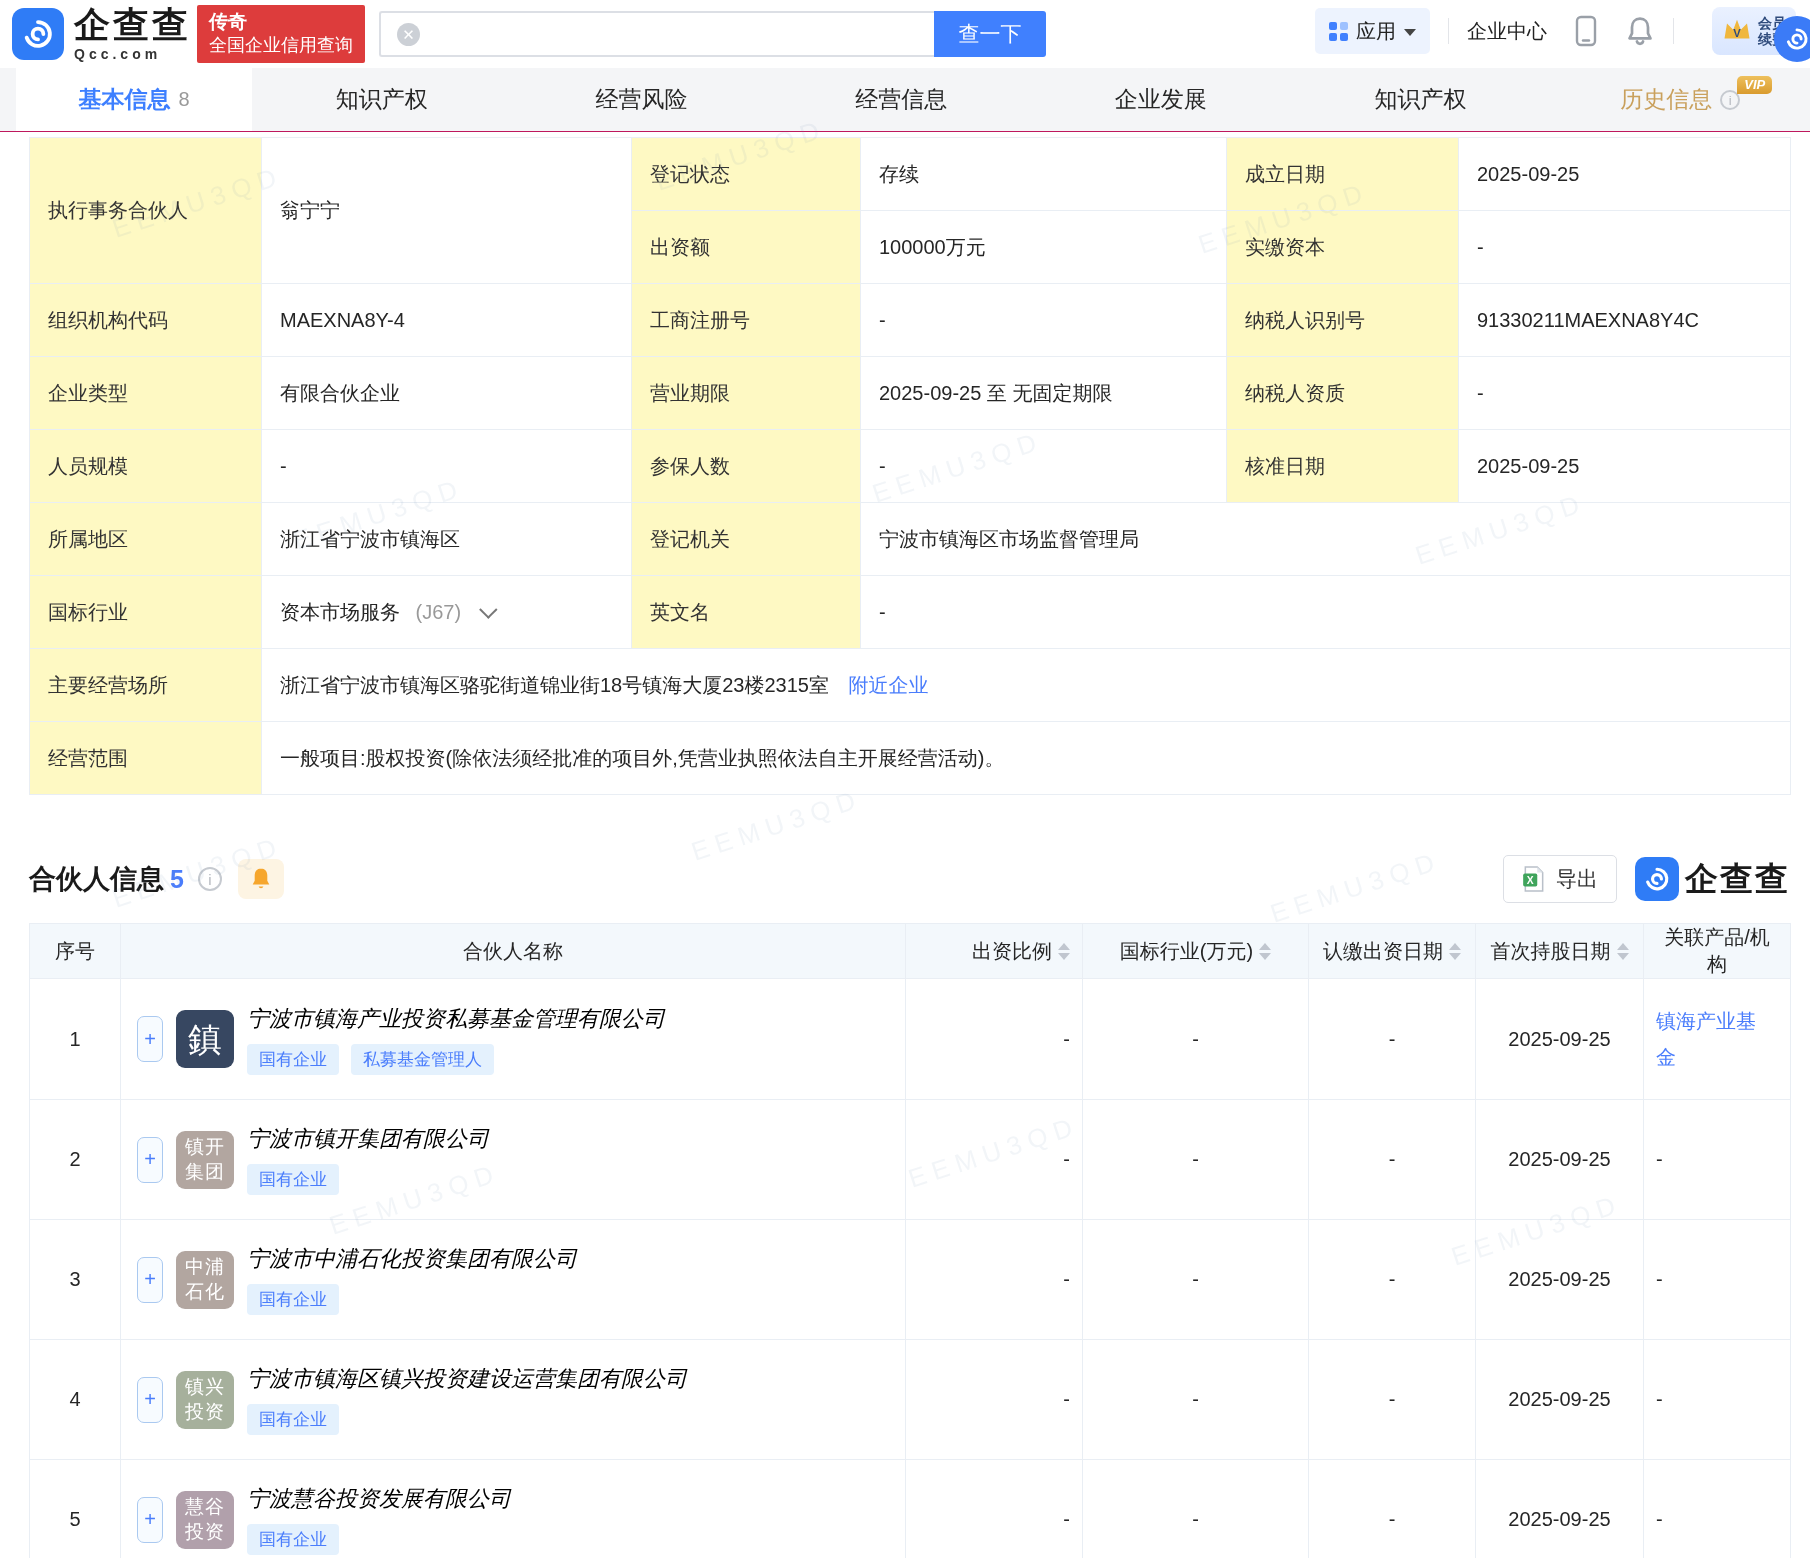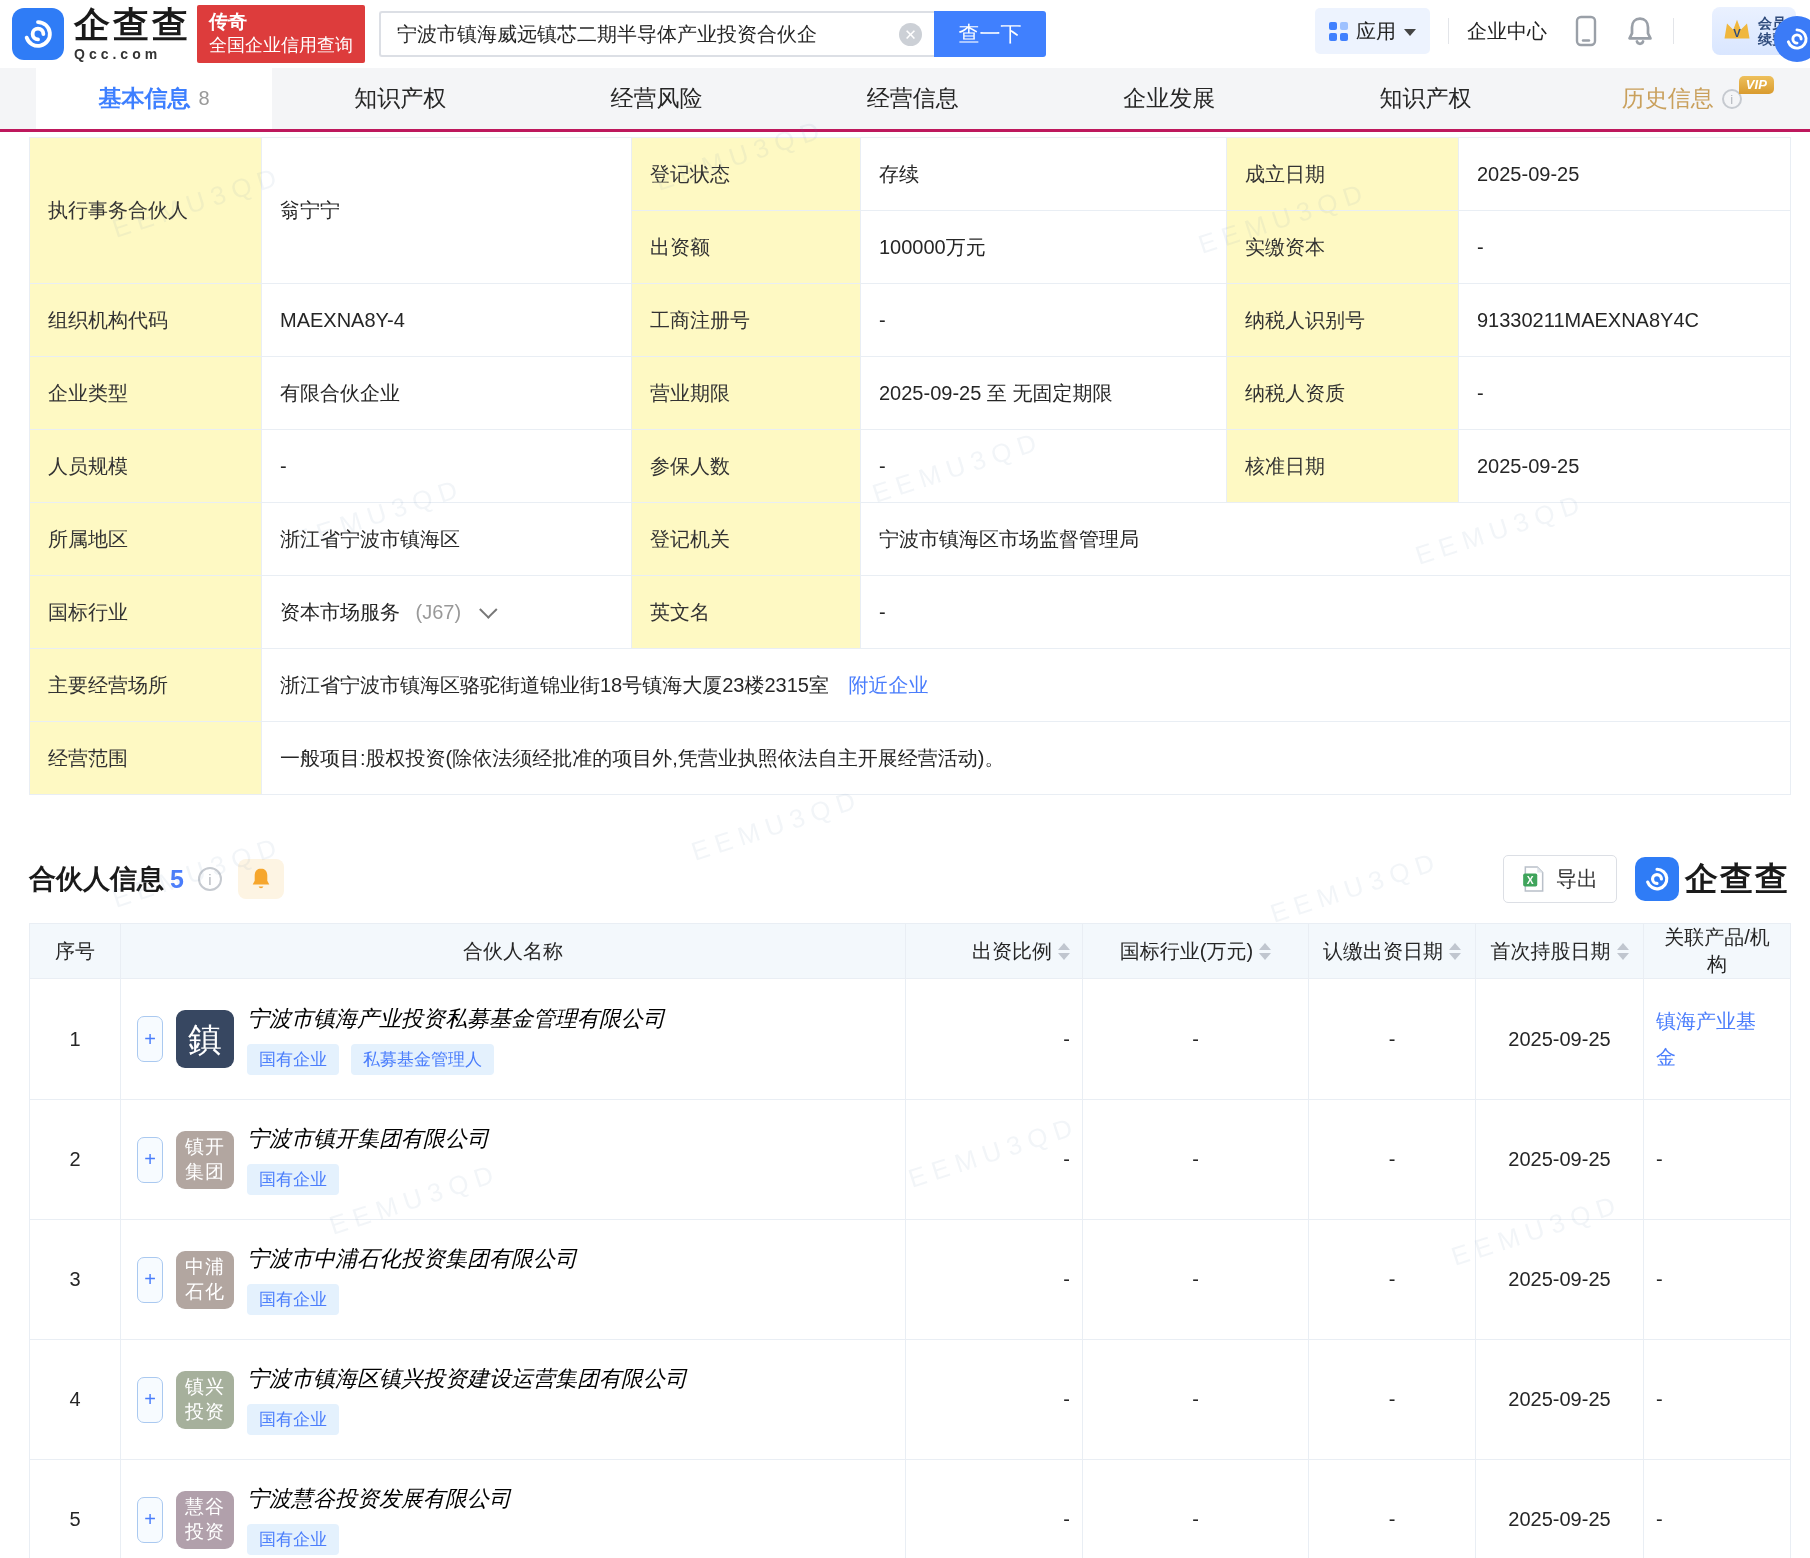--- a/index.html
+++ b/index.html
@@ -48,22 +48,22 @@
   .vdiv { width:1px; height:26px; background:#e3e5e9; margin:0 18px; }
   .center-link { font-size:20px; color:#222; cursor:pointer; }
   .ico-btn { margin-left:26px; cursor:pointer; display:flex; align-items:center; }
   .vip-badge { margin:0 14px 0 20px; background:linear-gradient(180deg,#eaf1ff,#d9e6ff); border-radius:8px;
                height:48px; padding:0 10px; display:flex; align-items:center; gap:6px; cursor:pointer; }
   .vip-badge .txt { font-size:14px; font-weight:700; color:#2f4b7c; line-height:1.15; }
   .float-circle { position:absolute; right:-10px; top:16px; width:46px; height:46px; border-radius:50%;
                   background:#3b7bf7; display:flex; align-items:center; justify-content:center; z-index:6; }
 
   
-  .tabbar { margin-top:6px; height:64px; background:#f4f5f7; border-bottom:3px solid #be185d;
-            display:flex; padding-left:36px; }
+  .tabbar { margin-top:6px; height:64px; background:#f4f5f7; border-bottom:1px solid #be185d;
+            display:flex; padding-left:16px; }
   .tab { flex:1; display:flex; align-items:center; justify-content:center; font-size:23px;
          color:#262626; cursor:pointer; position:relative; }
   .tab.active { flex:0 0 236px; background:#fff; color:#3d7fff; font-weight:700; }
   .tab .cnt { color:#999; font-weight:400; font-size:20px; margin-left:8px; }
   .tab.viptab { color:#c9a05c; }
   .vip-tag { position:absolute; top:8px; right:50%; margin-right:-92px; background:linear-gradient(180deg,#eec05c,#d99b2f);
              color:#fff; font-size:13px; font-style:italic; font-weight:700; padding:1px 7px 2px;
              border-radius:5px 5px 5px 0; }
   .info-circ { display:inline-block; width:20px; height:20px; border:2px solid #c6cad0; color:#b5b9bf;
                border-radius:50%; font-size:13px; line-height:17px; text-align:center; margin-left:8px;
@@ -155,21 +155,20 @@
     <div class="logo-word">
       <div class="cn">企查查</div>
       <div class="en">Qcc.com</div>
     </div>
     <div class="red-badge">
       <div class="l1">传奇</div>
       <div class="l2">全国企业信用查询</div>
     </div>
     <div class="search-wrap">
       <div class="search-box">
-        <input type="text" value="宁波市镇海威远镇芯二期半导体产业投资合伙企" style="">
         <span class="clear-ico">✕</span>
       </div>
       <button class="search-btn">查一下</button>
     </div>
     <div class="top-right">
       <div class="apps-btn">
         <span class="grid-ico">
             <i></i>
             <i></i>
             <i></i>

